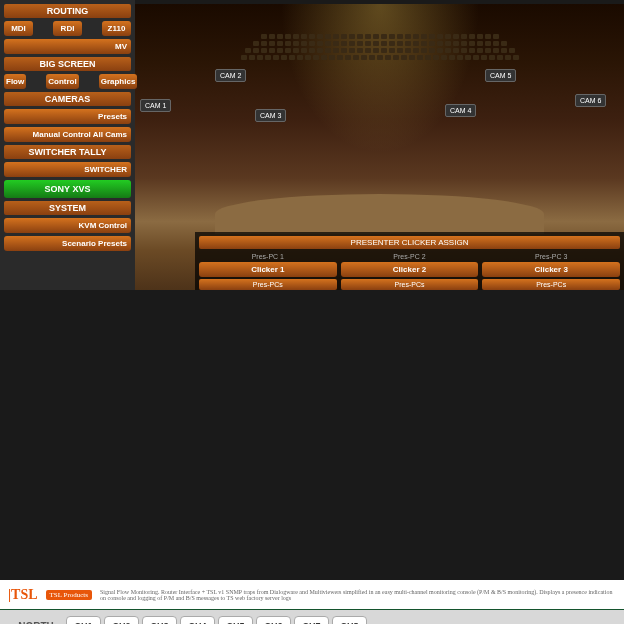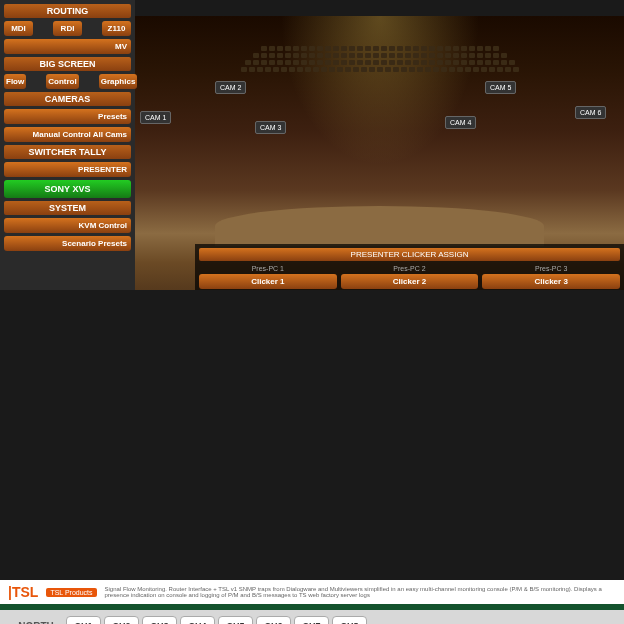--- a/index.html
+++ b/index.html
@@ -84,21 +84,21 @@
       border-radius: 3px;
       width: 100%;
       margin-bottom: 3px;
       cursor: pointer;
     }
 
     
     #stage-area {
       position: absolute;
       left: 135px;
-      top: 16px;
+      top: 4px;
       width: 489px;
       height: 290px;
       background: linear-gradient(to bottom, #1a0a00 0%, #2a1505 20%, #3d2010 40%, #5a3820 60%, #8B6B42 75%, #6B4A25 85%, #4a3018 100%);
       overflow: hidden;
     }
 
     
     .stage-light {
       position: absolute;
       top: 0;
@@ -216,26 +216,27 @@
       width: 624px;
       height: 334px;
       background: #e8e8e8;
       position: relative;
       top: 290px;
     }
 
     
     #tsl-header {
       background: white;
-      border-bottom: 6px solid #14532d;
+      border-bottom: 1px solid #14532d;
       padding: 4px 8px;
       display: flex;
       align-items: center;
       gap: 8px;
       height: 30px;
+      font-family: Liberation Serif, serif;
     }
 
     .tsl-logo {
       font-size: 14px;
       font-weight: bold;
       color: #333;
     }
 
     .tsl-logo span {
       color: #e8560a;
@@ -314,21 +315,21 @@
       <div class="sidebar-btn">Flow</div>
       <div class="sidebar-btn">Control</div>
       <div class="sidebar-btn">Graphics</div>
     </div>
 
     <div class="sidebar-section-title">CAMERAS</div>
     <div class="sidebar-btn-wide">Presets</div>
     <div class="sidebar-btn-wide">Manual Control All Cams</div>
 
     <div class="sidebar-section-title">SWITCHER TALLY</div>
-    <div class="sidebar-btn-wide">PRESENTER</div>
+    <div class="sidebar-btn-wide">SWITCHER</div>
     <div class="sidebar-btn-green">SONY XVS</div>
 
     <div class="sidebar-section-title">SYSTEM</div>
     <div class="sidebar-btn-wide">KVM Control</div>
     <div class="sidebar-btn-wide">Scenario Presets</div>
   </div>
 
   <div id="stage-area">
     <div class="stage-light"></div>
 

